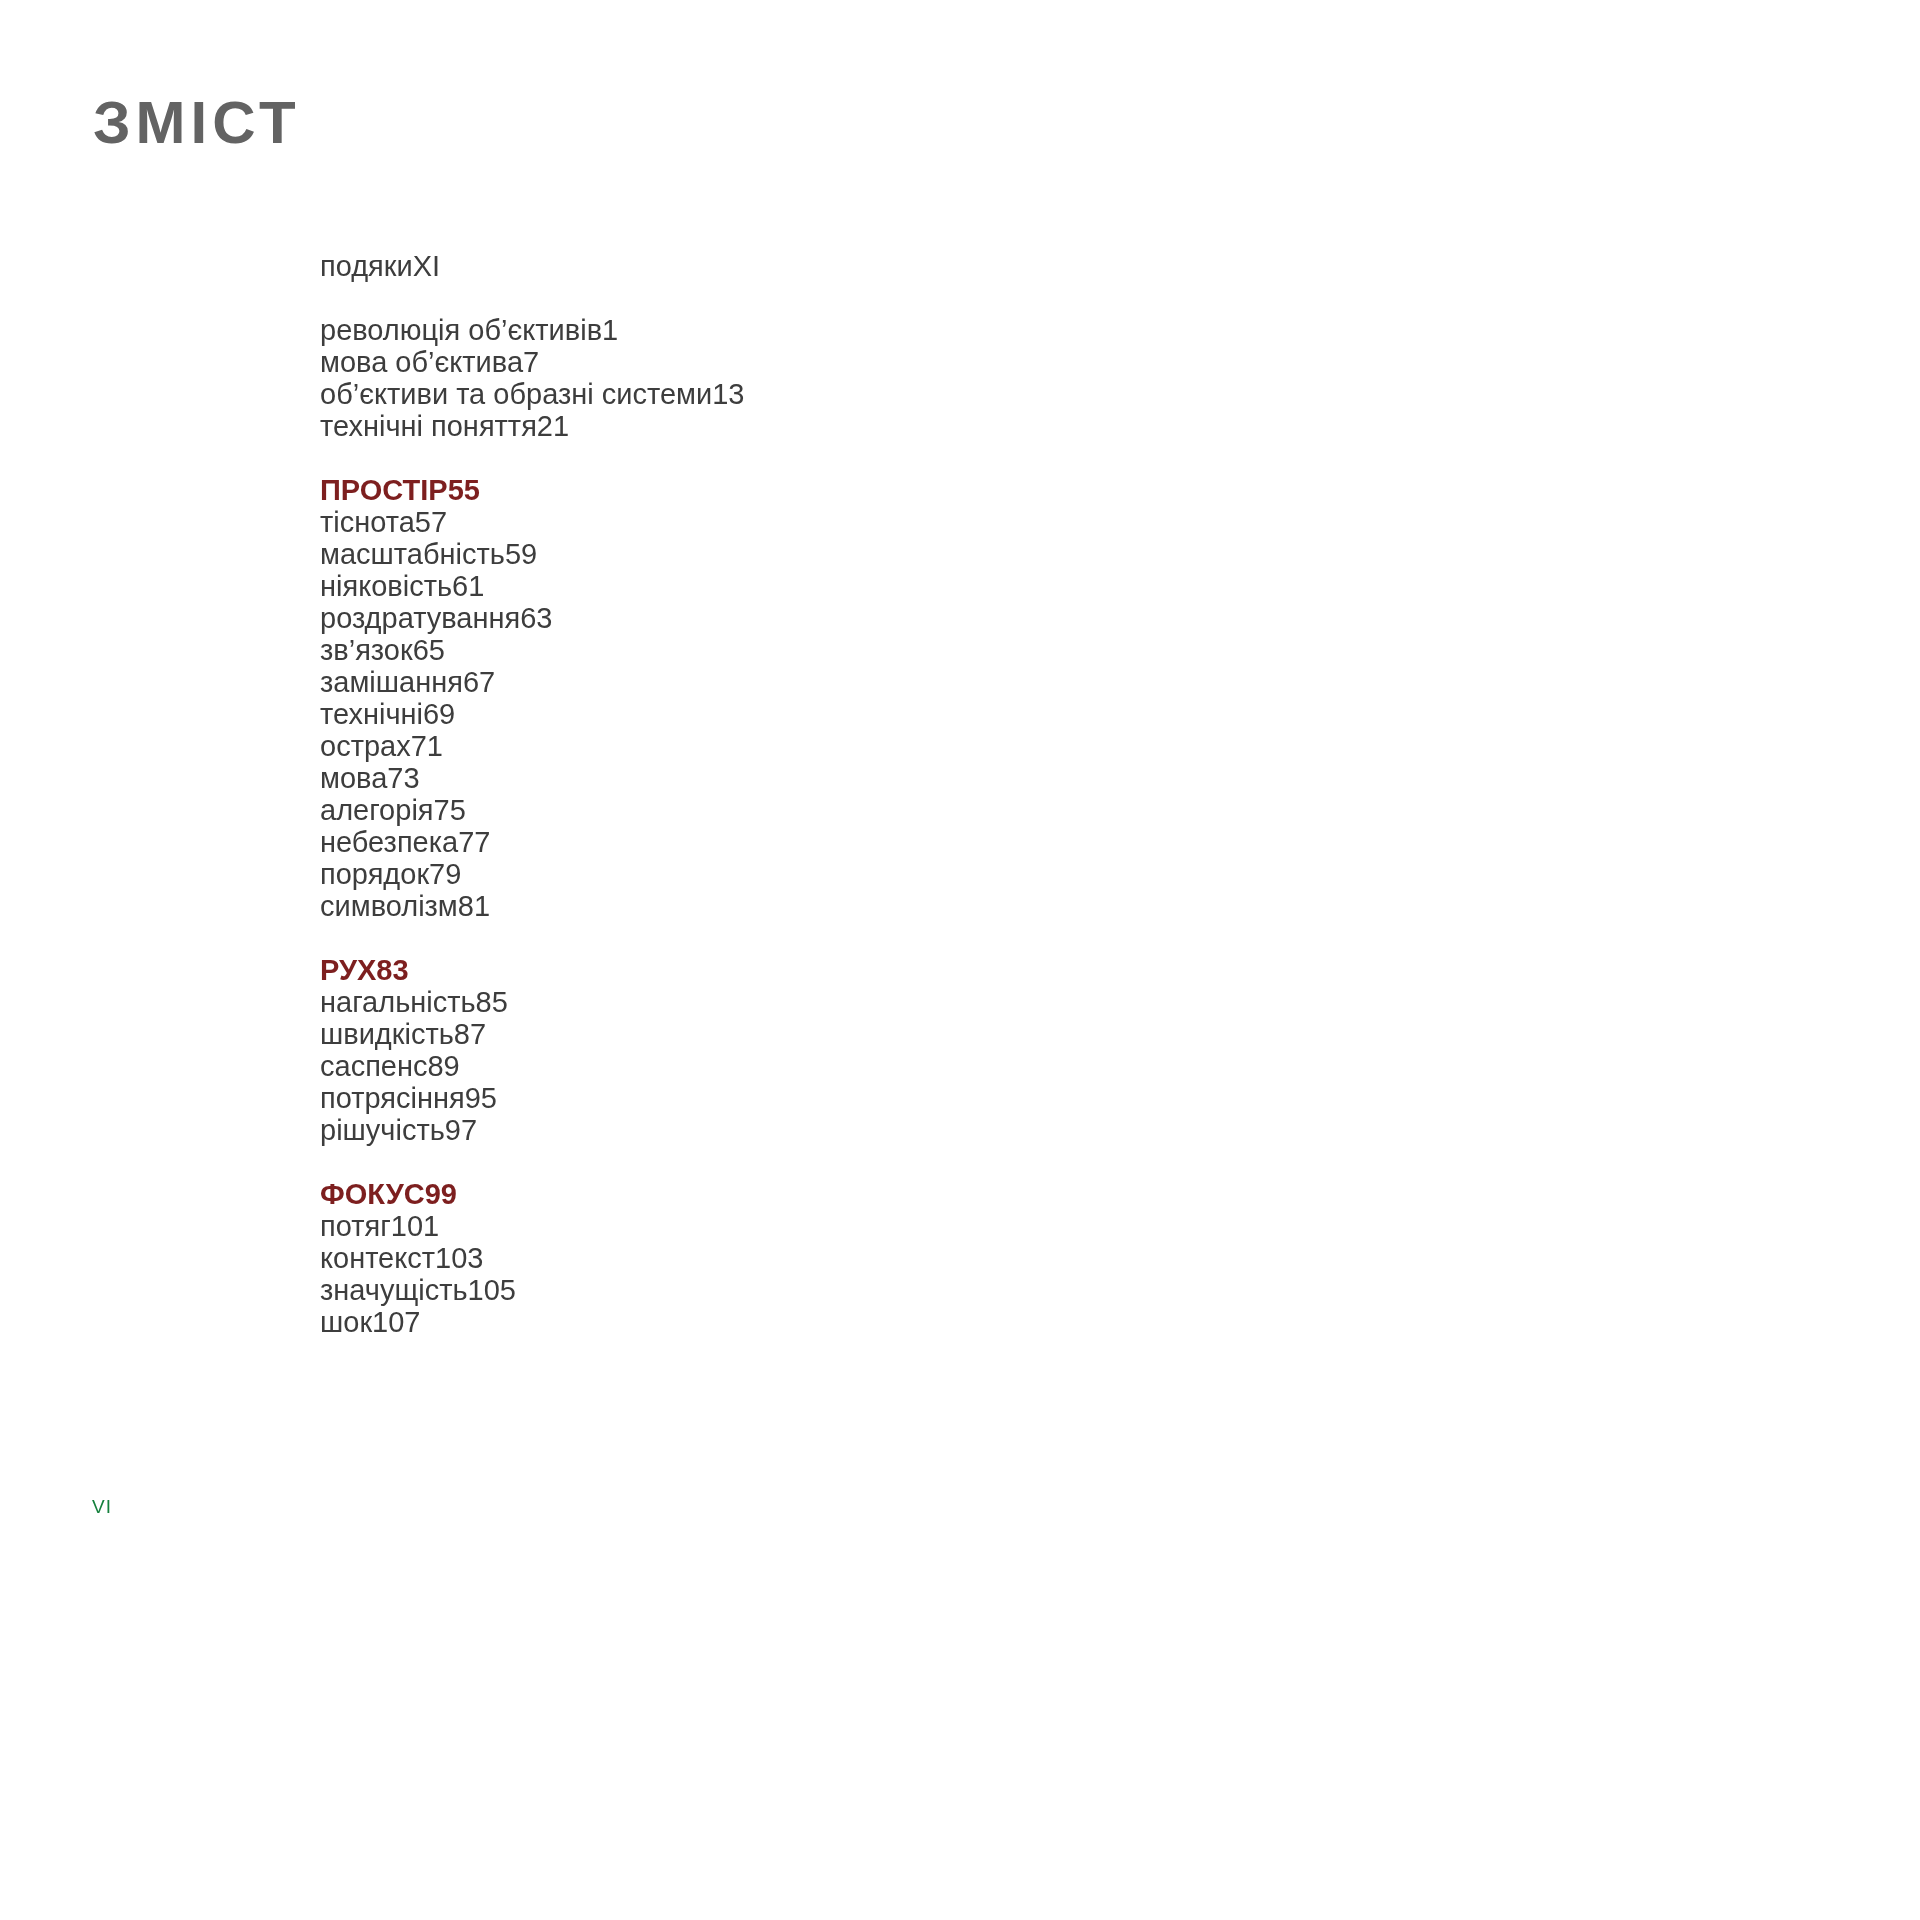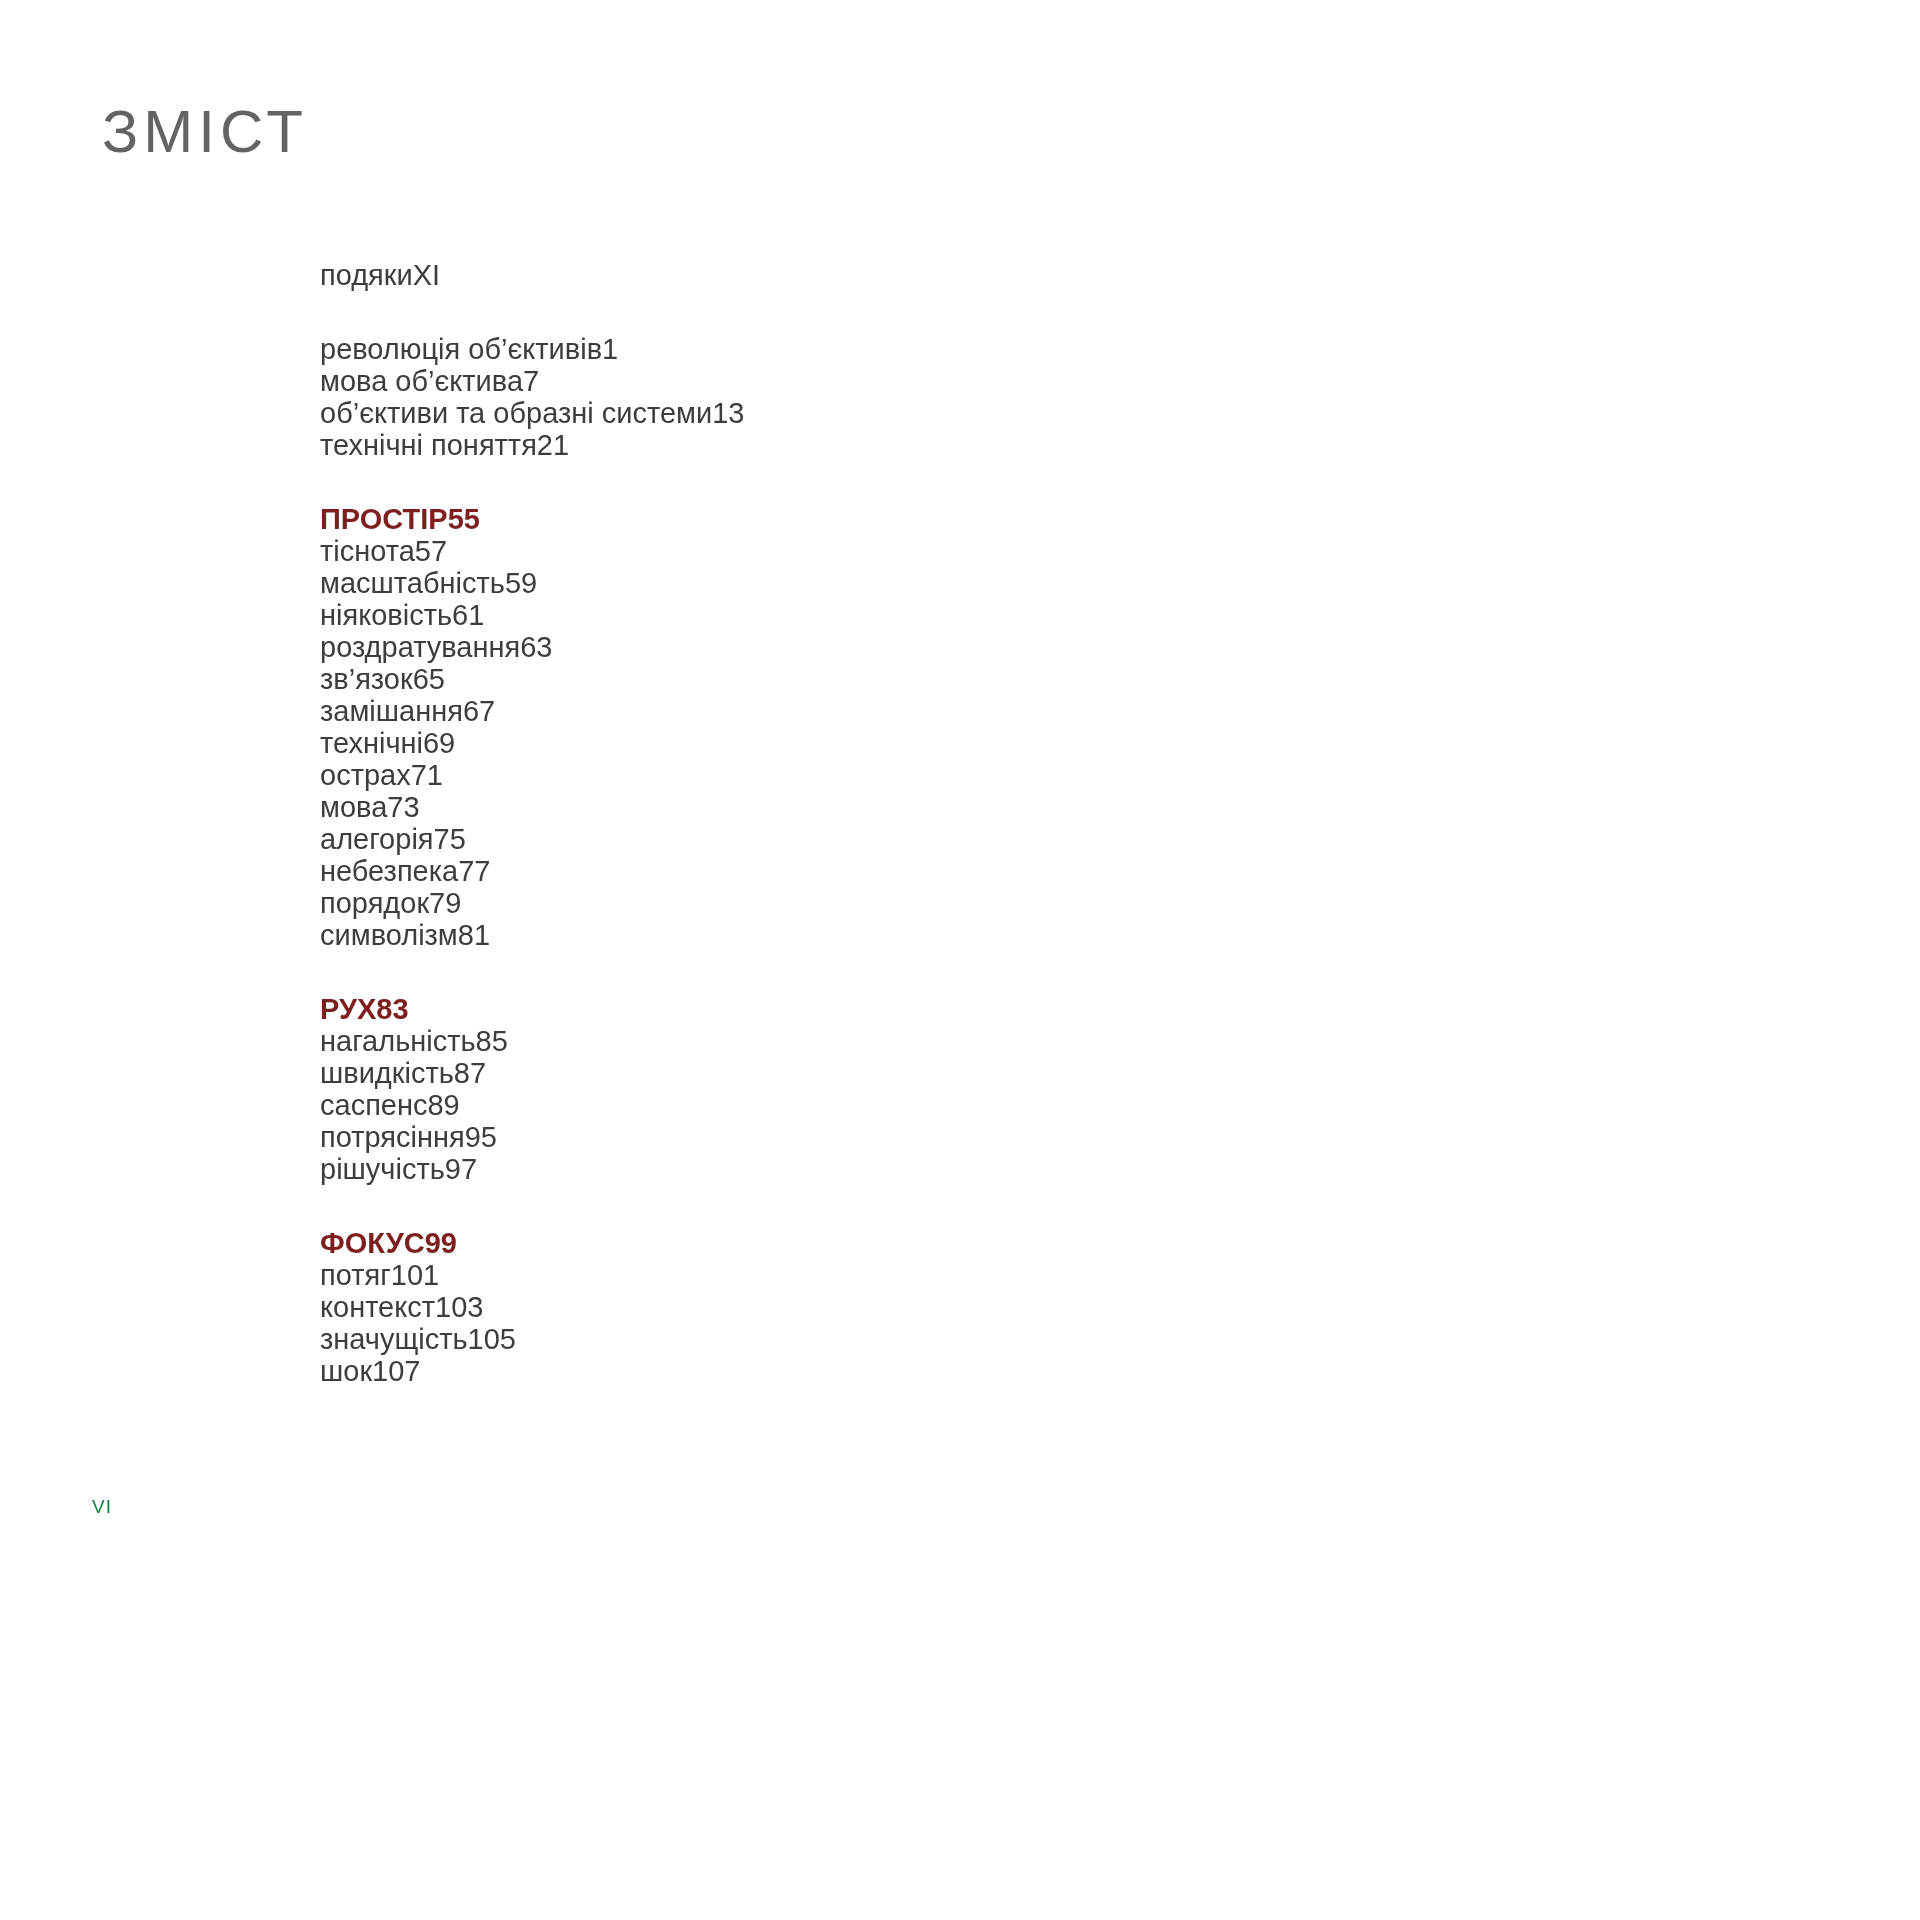--- a/index.html
+++ b/index.html
@@ -8,28 +8,28 @@
     --title-text:#636363;
   }
   html,body{margin:0;padding:0;background:#ffffff;}
   body{
     width:1920px;height:1920px;
     font-family:"Liberation Sans",sans-serif;
     position:relative;overflow:hidden;
   }
   .page{position:absolute;inset:0;padding:88px 0 0 90px;box-sizing:border-box;}
   .title{
-    font-size:60px;font-weight:400;letter-spacing:5px;
-    color:var(--title-text);margin:12px;line-height:1.05;
+    font-size:60px;font-weight:700;letter-spacing:5px;
+    color:var(--title-text);margin:3px;line-height:1.05;
   }
   .toc{
     margin-left:230px;margin-top:96px;width:866px;
     color:var(--body-text);font-size:29px;line-height:32px;
   }
-  .group{margin-top:42px;}
+  .group{margin-top:32px;}
   .group:first-child{margin-top:0;}
   .row{display:flex;justify-content:flex-start;align-items:baseline;}
   .row .num{text-align:right;white-space:nowrap;}
   .header-row{font-weight:bold;color:var(--accent);}
   .footer{
     position:absolute;left:92px;top:1496px;
     font-size:19px;color:#15803d;letter-spacing:1px;
   }
 </style>
 </head>

